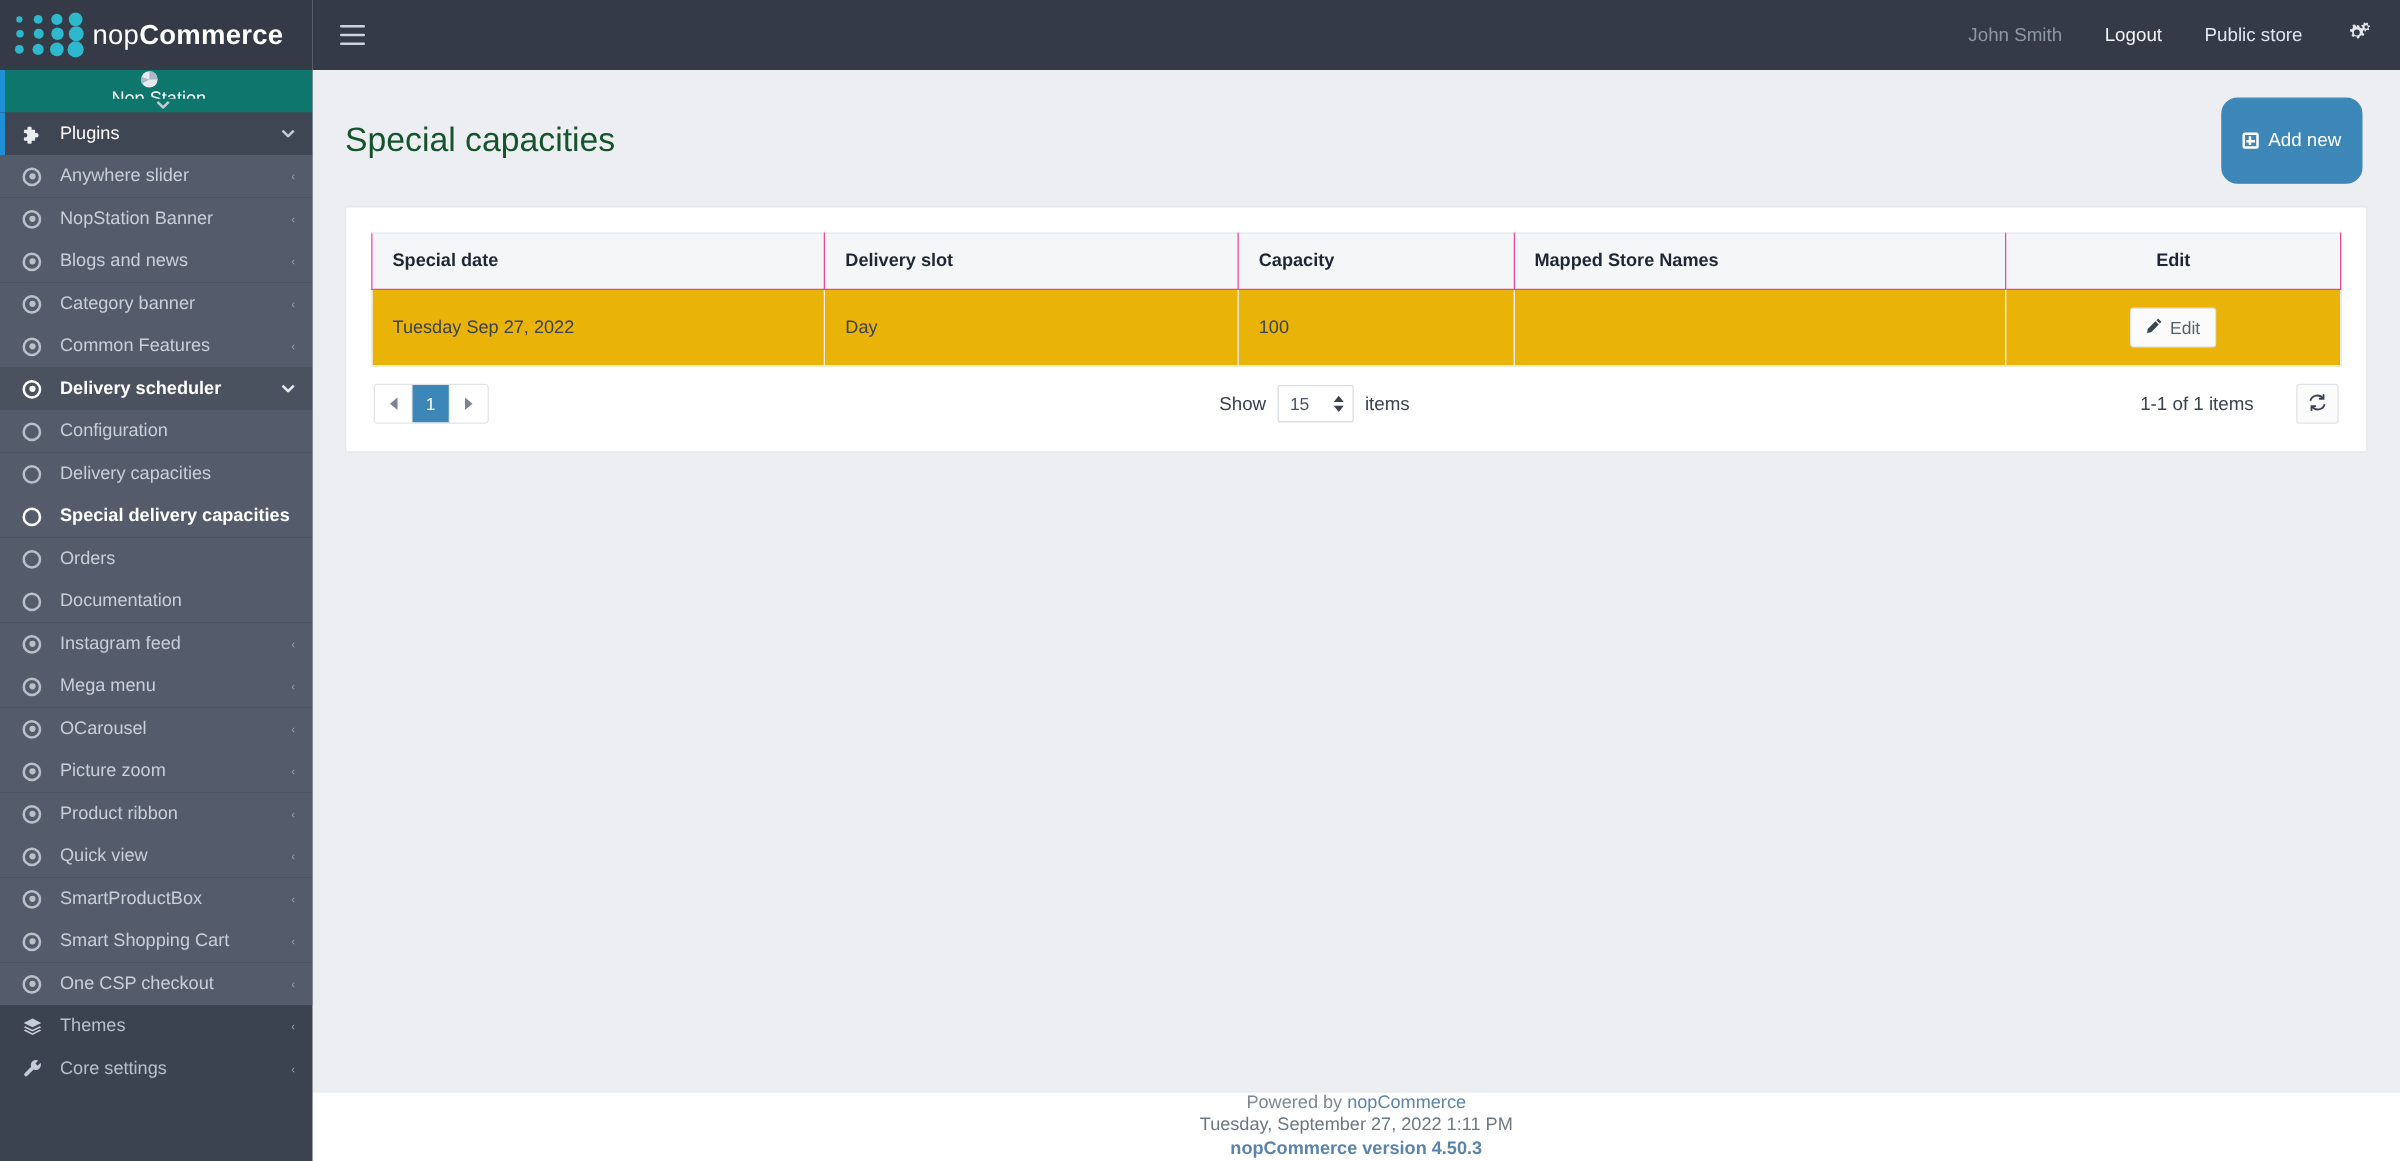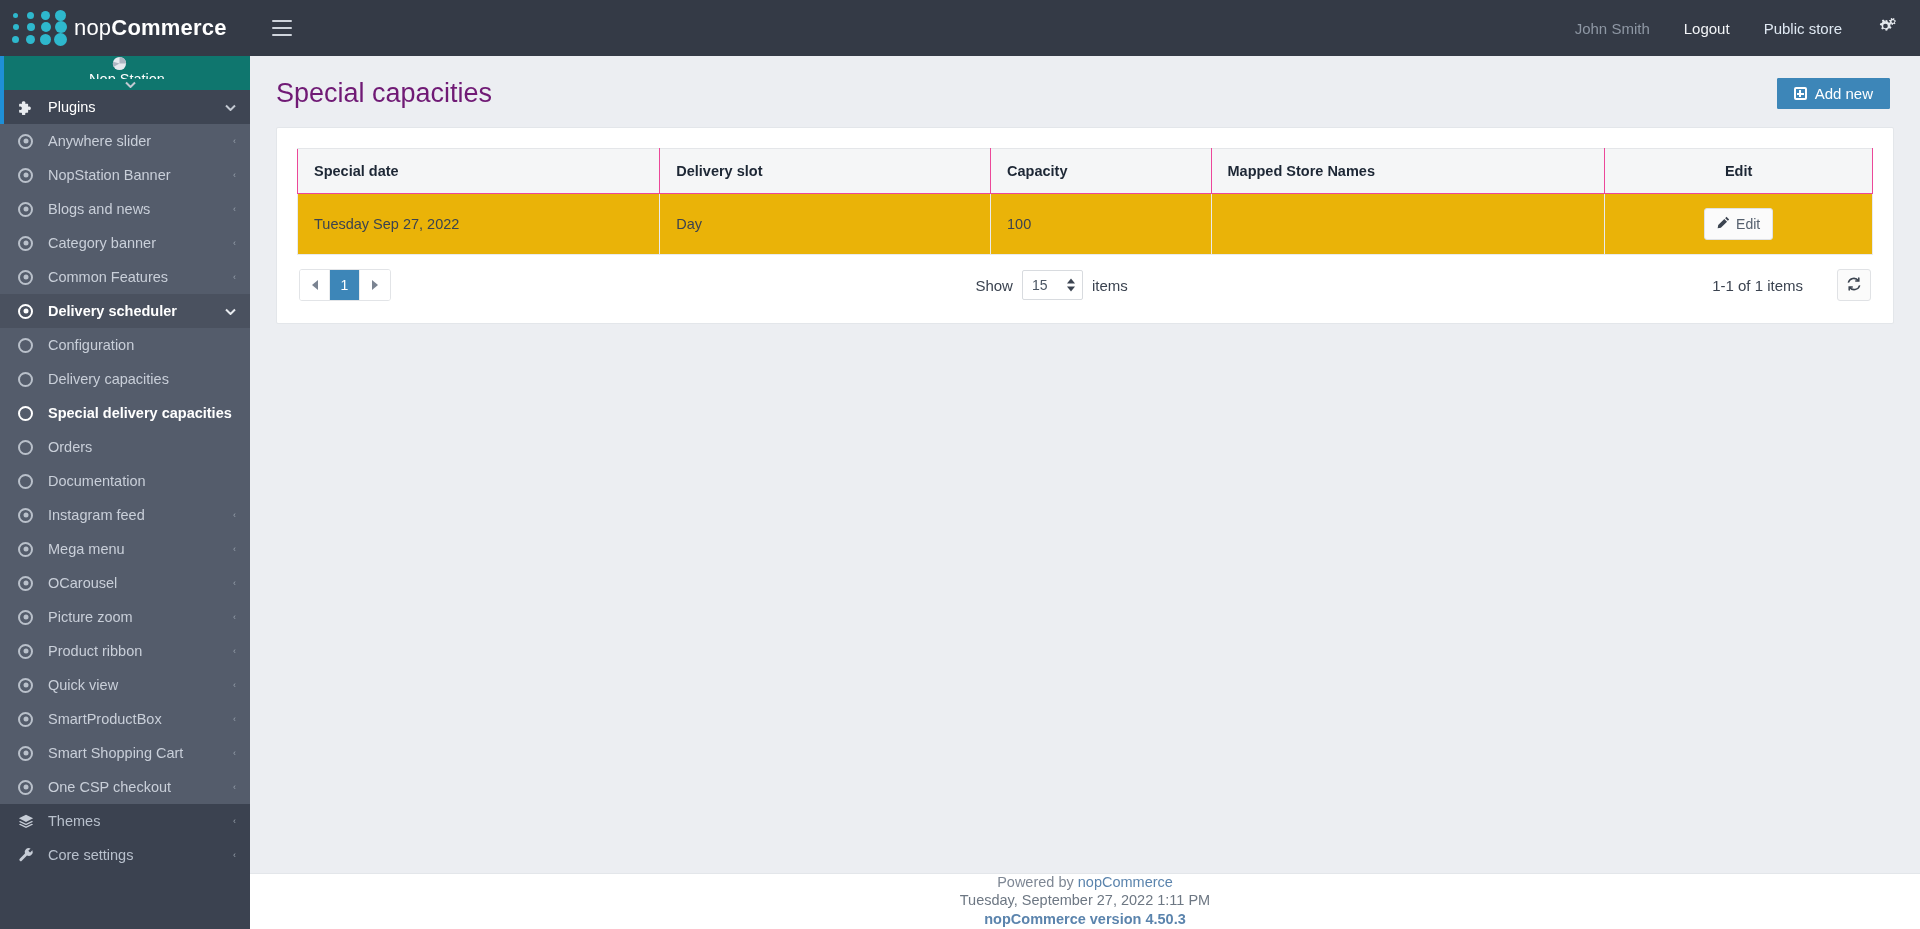--- a/index.html
+++ b/index.html
@@ -71,25 +71,25 @@
   .hamburger { width: 20px; height: 16px; display: flex; flex-direction: column;
     justify-content: space-between; cursor: pointer; }
   .hamburger i { display: block; height: 2px; background: #cfd4dc; border-radius: 1px; }
   .topbar-right { margin-left: auto; display: flex; align-items: center; gap: 34px; }
   .tb-user { color: #8e97a4; font-size: 15px; }
   .tb-link { color: #f2f4f7; font-size: 15px; text-decoration: none; cursor: pointer; }
   .tb-link.store { color: #dfe8f2; }
   .gears { display: inline-block; cursor: pointer; }
 
   .page-head { display: flex; align-items: center; padding: 22px 30px 10px 26px; }
-  .page-title { font-size: 27px; color: #701a75; font-weight: 400; text-align: center; }
+  .page-title { font-size: 27px; color: #14532d; font-weight: 400; text-align: center; }
   .btn-addnew {
     margin-left: auto; background: #3d86b8; border: 1px solid #3d86b8;
-    color: #fff; font-size: 15px; border-radius: 1px;
-    padding: 6px 16px; display: inline-flex; align-items: center; gap: 8px;
+    color: #fff; font-size: 15px; border-radius: 13px;
+    padding: 25px 16px; display: inline-flex; align-items: center; gap: 8px;
     cursor: pointer;
   }
   .plus-sq { width: 13px; height: 13px; border: 2px solid #fff; border-radius: 2px;
     position: relative; display: inline-block; }
   .plus-sq::before, .plus-sq::after { content: ""; position: absolute; background: #fff; }
   .plus-sq::before { left: 1px; right: 1px; top: 3.5px; height: 2px; }
   .plus-sq::after { top: 1px; bottom: 1px; left: 3.5px; width: 2px; }
 
   .card {
     margin: 8px 26px 0 26px; background: #fff;

